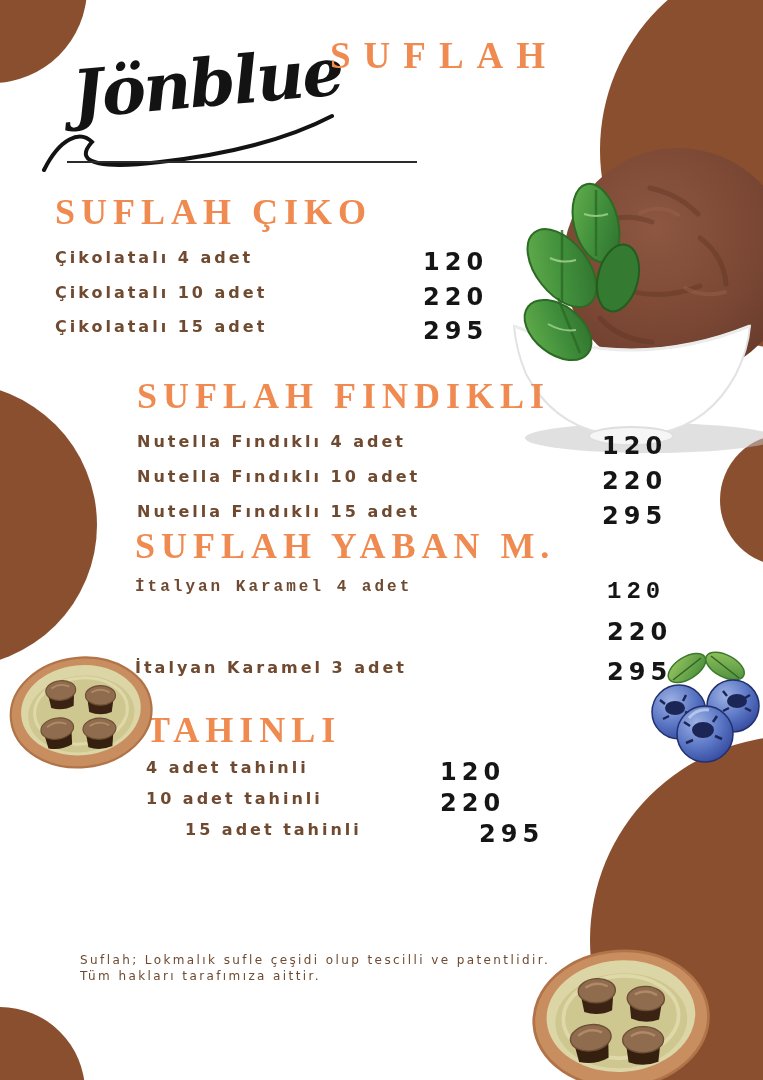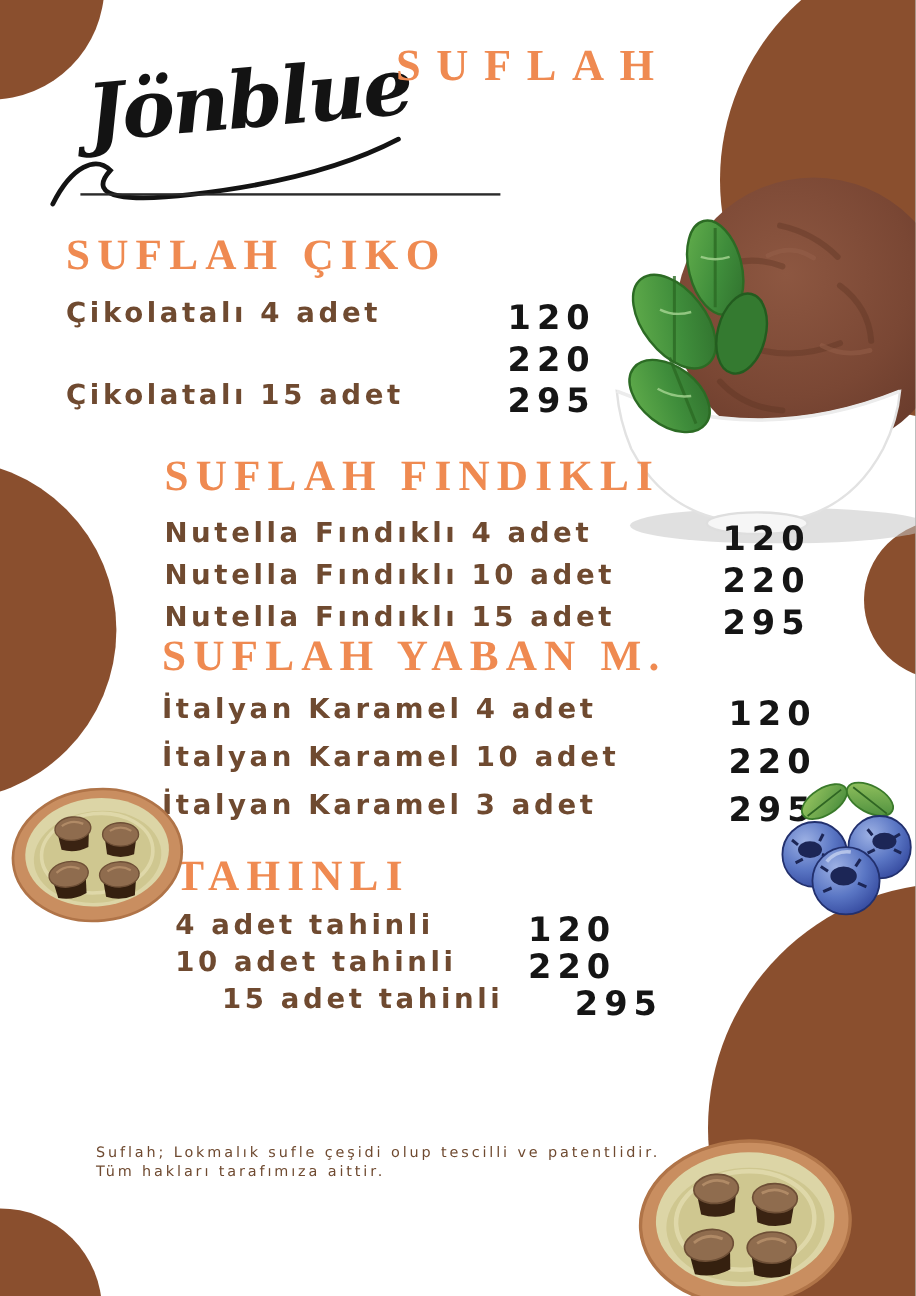--- a/index.html
+++ b/index.html
@@ -28,26 +28,26 @@
   }
 
   .menu-section{position:absolute;}
   .section-header{
     margin:0;font-family:"Liberation Serif",serif;font-weight:700;
     font-size:36px;letter-spacing:6px;color:var(--orange,#EF8A51);
     white-space:nowrap;line-height:1;
   }
   .row{position:absolute;white-space:nowrap;height:30px;}
   .item-name{
-    font-weight:700;font-size:23px;letter-spacing:3px;
+    font-weight:700;font-size:16px;letter-spacing:3px;
     color:var(--text-brown,#6F4A30);
   }
   .item-price{
     position:absolute;left:var(--px,360px);top:0;
-    font-weight:700;font-size:28px;letter-spacing:5px;
+    font-weight:700;font-size:24px;letter-spacing:5px;
     color:var(--price,#151515);
   }
 
   .footer-note{
     position:absolute;left:80px;top:940px;width:508px;
     font-weight:400;font-size:12px;letter-spacing:2.4px;line-height:1.35;
     color:var(--text-brown,#6F4A30);
   }
 
   .art{position:absolute;}
@@ -120,20 +120,21 @@
 
   <div class="title">SUFLAH</div>
 
   <div class="menu-section" style="left:55px;top:194px;width:520px;height:170px;--px:368px;">
     <h2 class="section-header">SUFLAH ÇIKO</h2>
     <div class="row" style="top:54px;">
       <span class="item-name">Çikolatalı 4 adet</span>
       <span class="item-price">120</span>
     </div>
     <div class="row" style="top:89px;">
+      <span class="item-name">Çikolatalı 10 adet</span>
       <span class="item-price">220</span>
     </div>
     <div class="row" style="top:123px;">
       <span class="item-name">Çikolatalı 15 adet</span>
       <span class="item-price">295</span>
     </div>
   </div>
 
   <div class="menu-section" style="left:137px;top:378px;width:560px;height:170px;--px:465px;">
     <h2 class="section-header">SUFLAH FINDIKLI</h2>
@@ -146,26 +147,25 @@
       <span class="item-price">220</span>
     </div>
     <div class="row" style="top:124px;">
       <span class="item-name">Nutella Fındıklı 15 adet</span>
       <span class="item-price">295</span>
     </div>
   </div>
 
   <div class="menu-section" style="left:135px;top:528px;width:580px;height:180px;--px:472px;">
     <h2 class="section-header">SUFLAH YABAN M.</h2>
-    <div class="row" style="top:50px;">
+    <div class="row" style="top:50px;font-family:Liberation Mono, monospace;">
       <span class="item-name">İtalyan Karamel 4 adet</span>
       <span class="item-price">120</span>
     </div>
     <div class="row" style="top:90px;">
-      <span class="item-name">İtalyan Karamel 10 adet</span>
       <span class="item-price">220</span>
     </div>
     <div class="row" style="top:130px;">
       <span class="item-name">İtalyan Karamel 3 adet</span>
       <span class="item-price">295</span>
     </div>
   </div>
 
   <div class="menu-section" style="left:146px;top:712px;width:420px;height:150px;--px:294px;">
     <h2 class="section-header">TAHINLI</h2>

